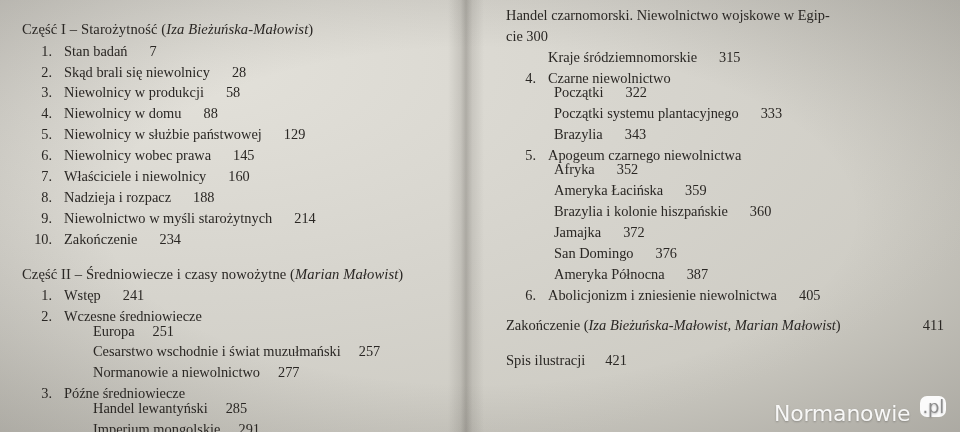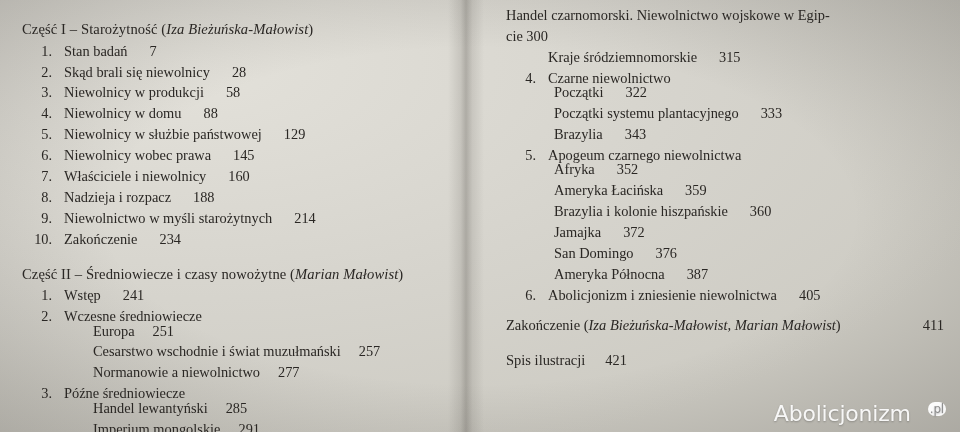--- a/index.html
+++ b/index.html
@@ -136,27 +136,27 @@
     right: 14px;
     bottom: 6px;
     font-family: "DejaVu Sans", sans-serif;
     font-size: 22px;
     color: rgba(255,255,255,0.92);
     text-shadow: 0 1px 2px rgba(0,0,0,0.25);
     letter-spacing: -0.2px;
     font-weight: 400;
   }
   .watermark .tld {
-    font-size: 12px;
+    font-size: 18px;
     vertical-align: super;
     background: rgba(255,255,255,0.95);
     color: #8d8d8d;
     border-radius: 7px;
     padding: 0 2px;
-    margin-left: 17px;
+    margin-left: 10px;
   }
 </style>
 </head>
 <body>
 
 <div class="page">
 
   <div class="gutter"></div>
 
   <div class="col col-left">
@@ -314,15 +314,15 @@
       <span>411</span>
     </div>
 
     <div class="illus">
       <span>Spis ilustracji</span><span class="pg">421</span>
     </div>
   </div>
 
   <div class="vignette"></div>
 
-  <div class="watermark"><span>Abolicjonizm</span><span class="tld">.pl</span></div>
+  <div class="watermark"><span>Normanowie</span><span class="tld">.pl</span></div>
 
 </div>
 
 </body></html>

